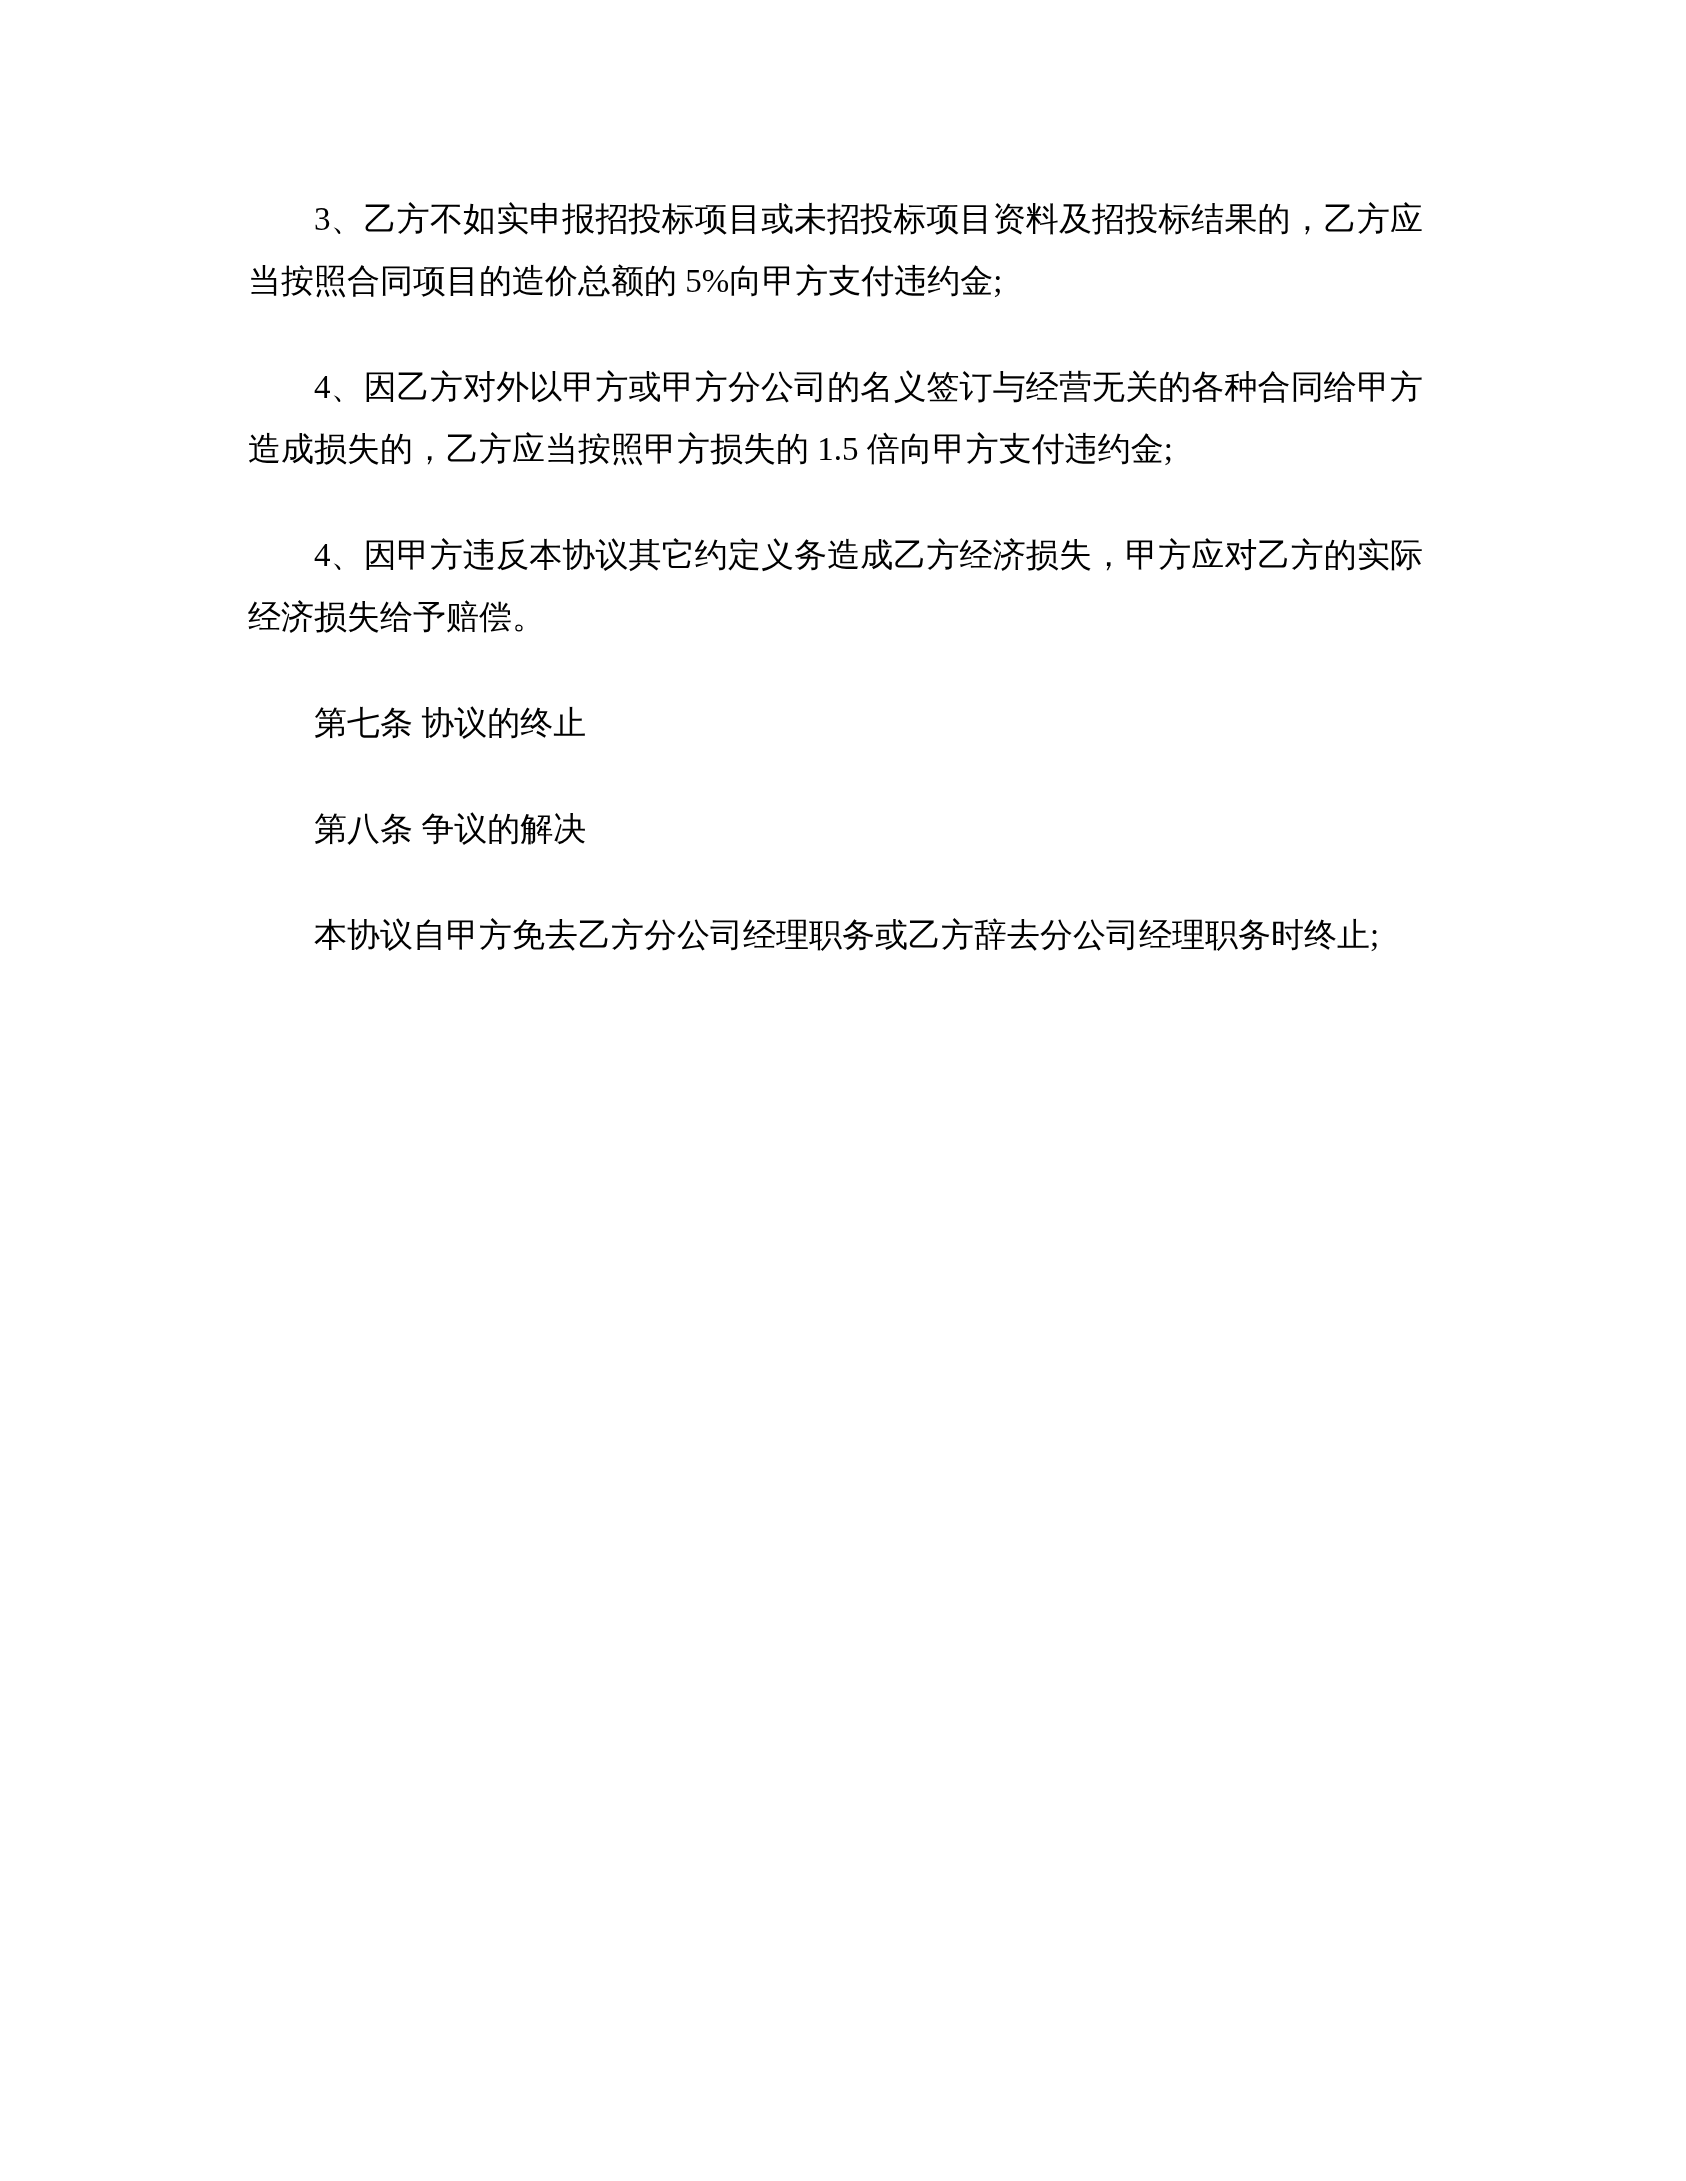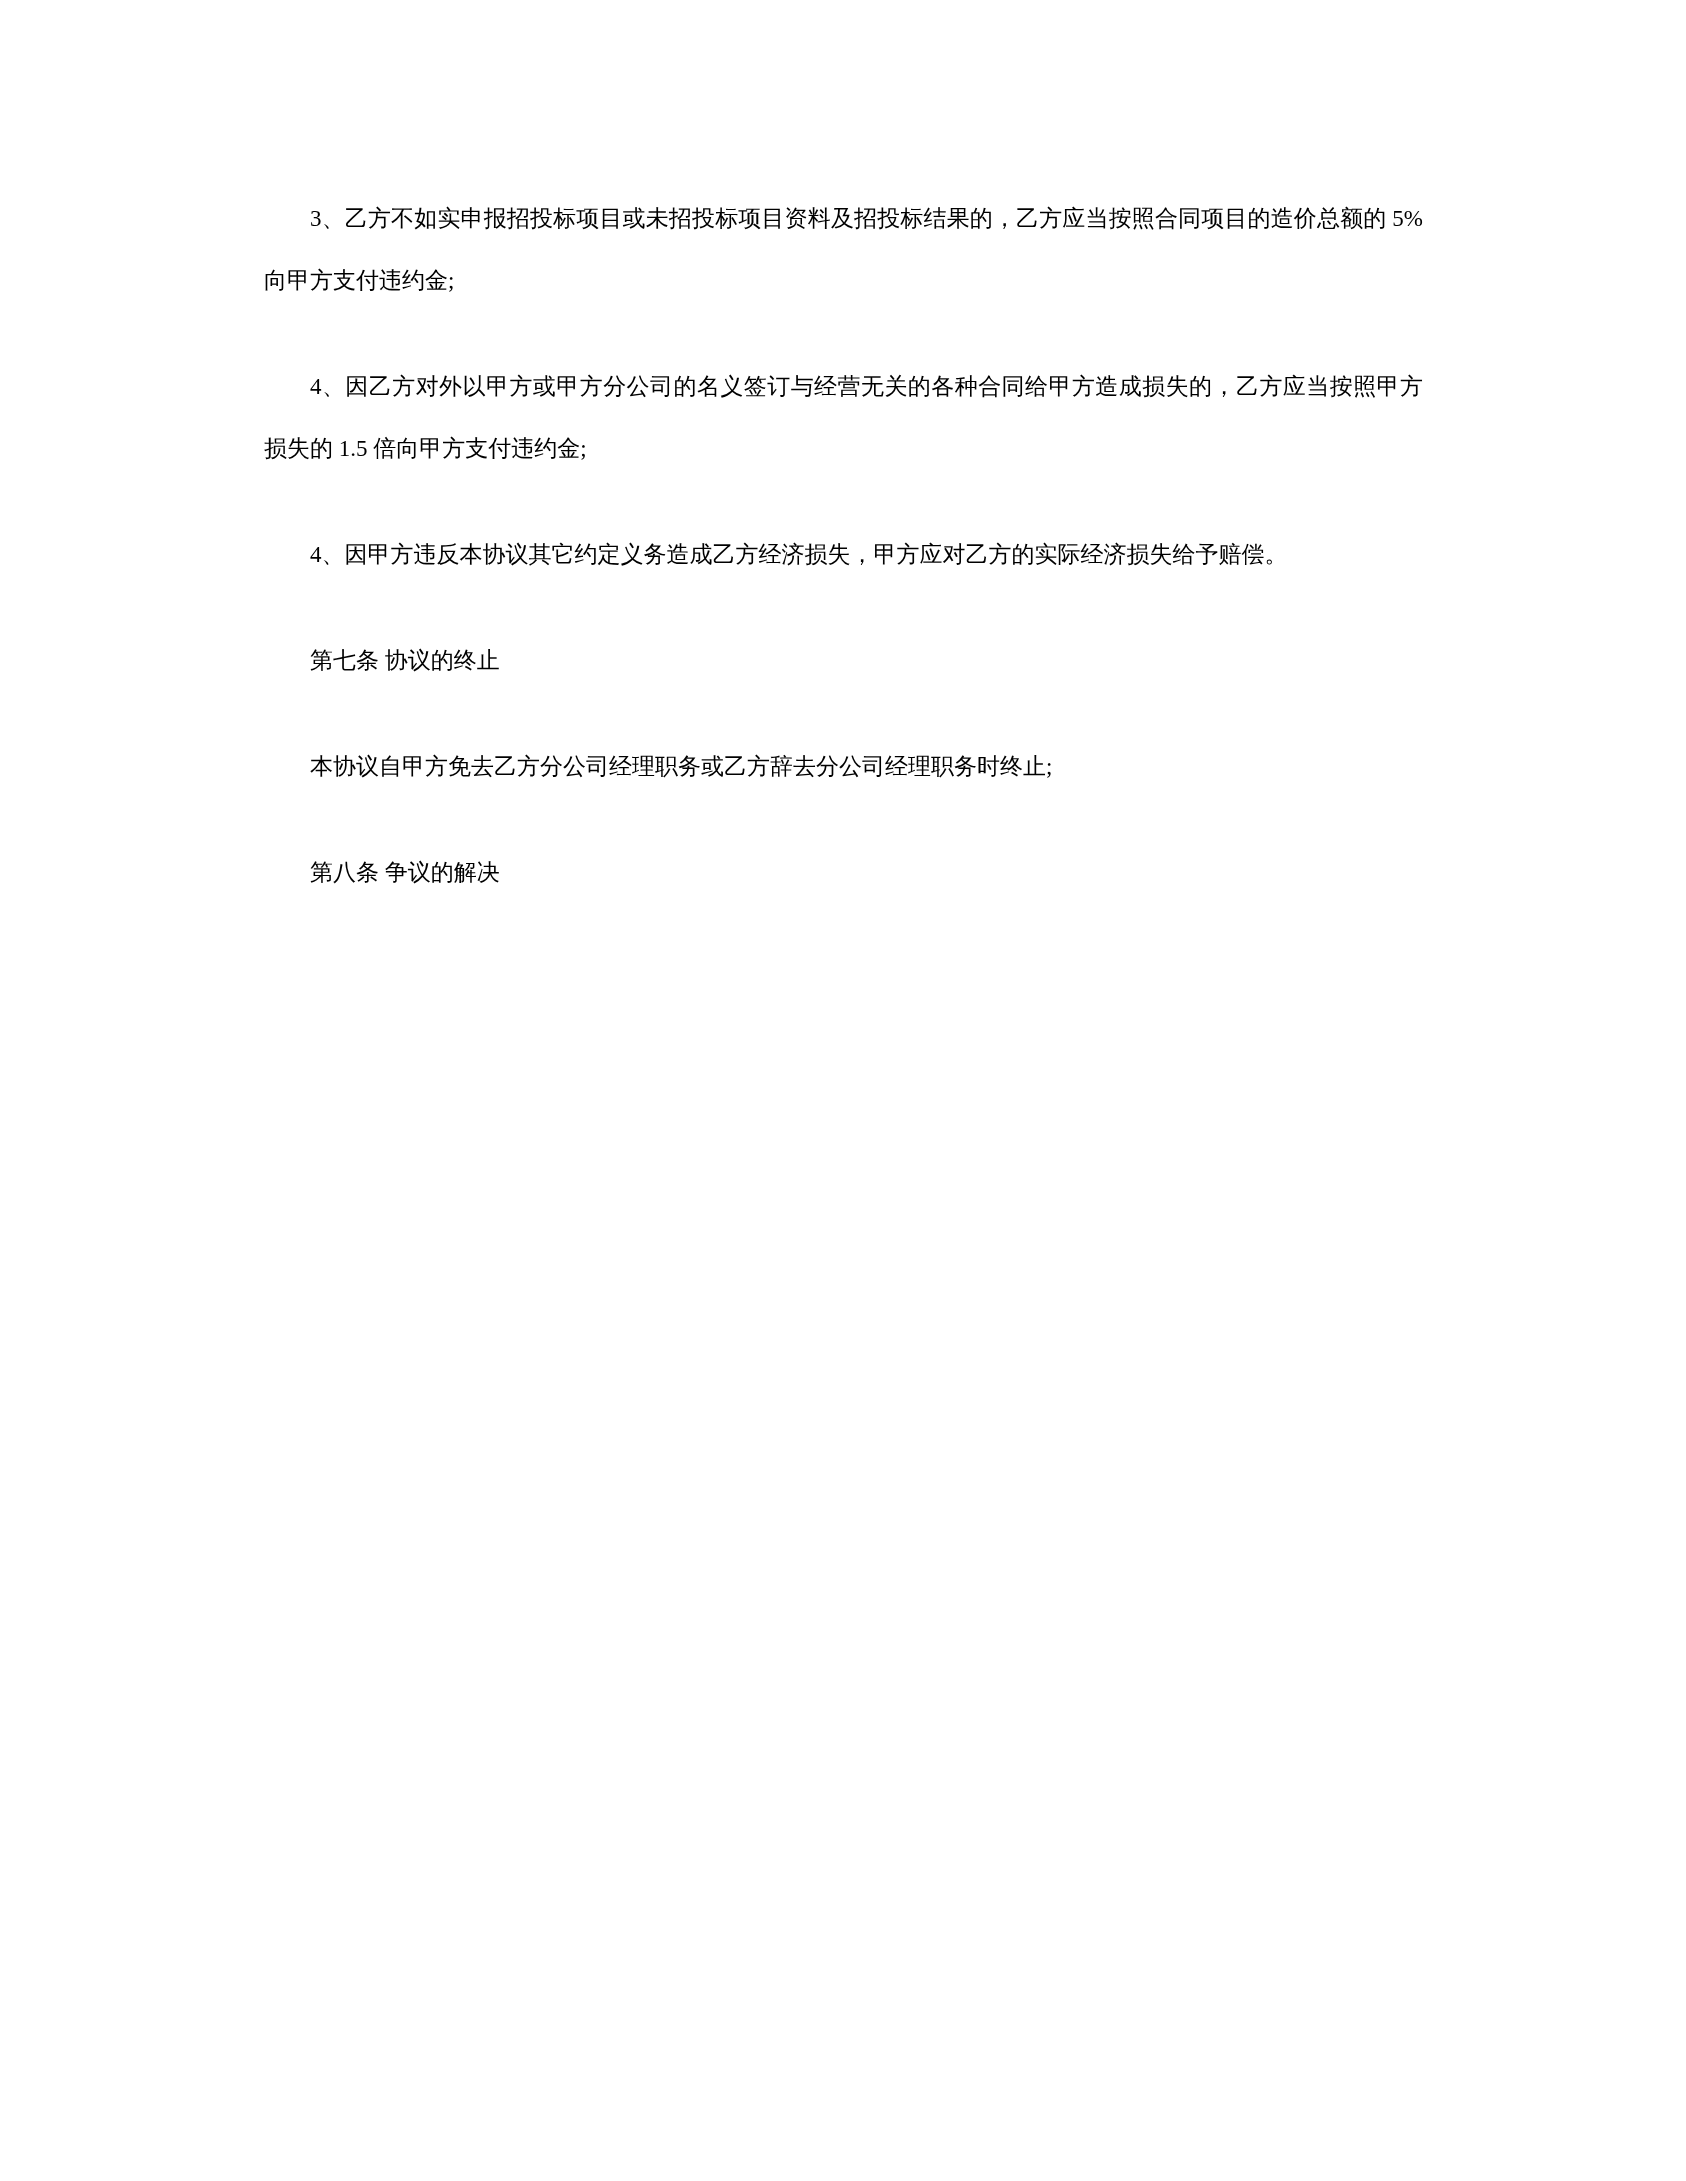--- a/index.html
+++ b/index.html
@@ -16,36 +16,36 @@
       font-family: "Liberation Serif", "DejaVu Serif", serif;
       color: #000000;
     }
     .doc-body {
       position: absolute;
       top: 188px;
       left: 248px;
       width: 1175px;
     }
     .doc-body p {
-      margin: 0 0 44px 16px;
-      font-size: 23px;
+      margin: 0 0 44px 0;
+      font-size: 33px;
       line-height: 62px;
       font-weight: normal;
       text-indent: 2em;
       text-align: justify;
       letter-spacing: 0;
       word-break: break-all;
     }
   </style>
 </head>
 <body>
 
 <div class="page">
   <div class="doc-body">
     <p>3、乙方不如实申报招投标项目或未招投标项目资料及招投标结果的，乙方应当按照合同项目的造价总额的 5%向甲方支付违约金;</p>
     <p>4、因乙方对外以甲方或甲方分公司的名义签订与经营无关的各种合同给甲方造成损失的，乙方应当按照甲方损失的 1.5 倍向甲方支付违约金;</p>
     <p>4、因甲方违反本协议其它约定义务造成乙方经济损失，甲方应对乙方的实际经济损失给予赔偿。</p>
     <p>第七条 协议的终止</p>
+    <p>第八条 争议的解决</p>
     <p>本协议自甲方免去乙方分公司经理职务或乙方辞去分公司经理职务时终止;</p>
-    <p>第八条 争议的解决</p>
   </div>
 </div>
 
 
 </body></html>

